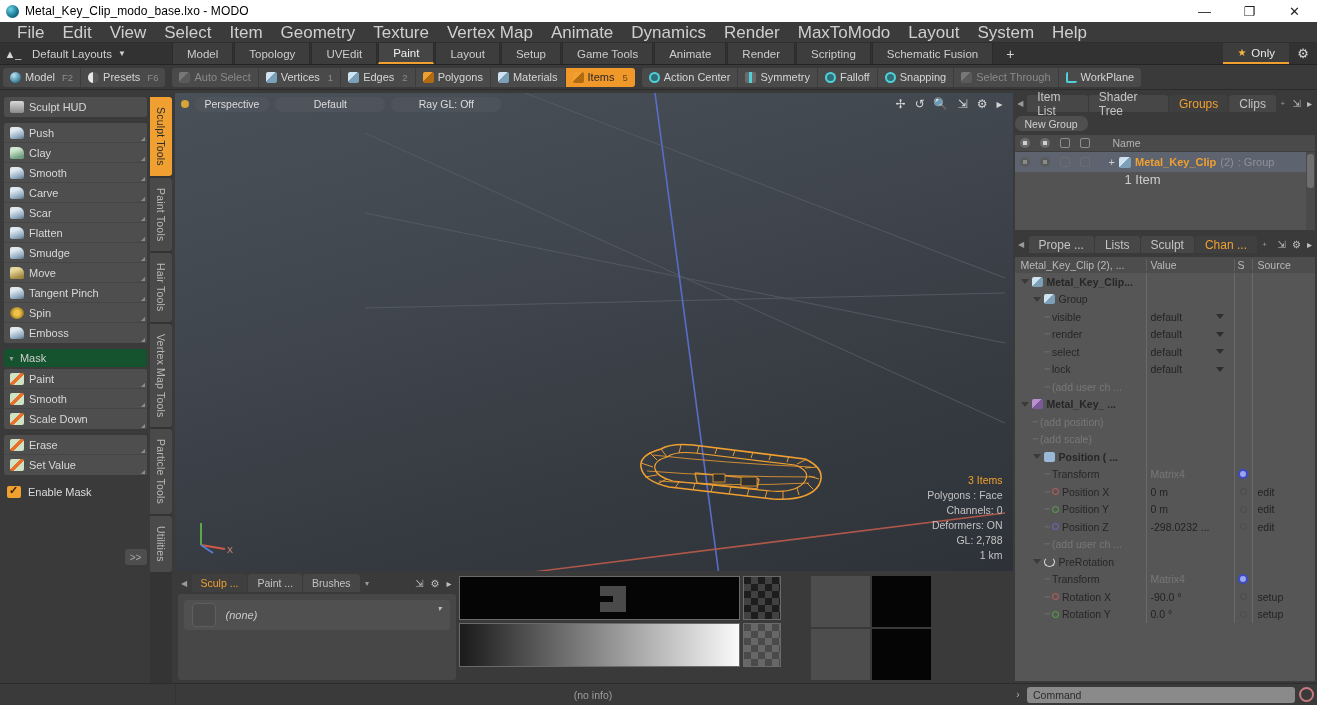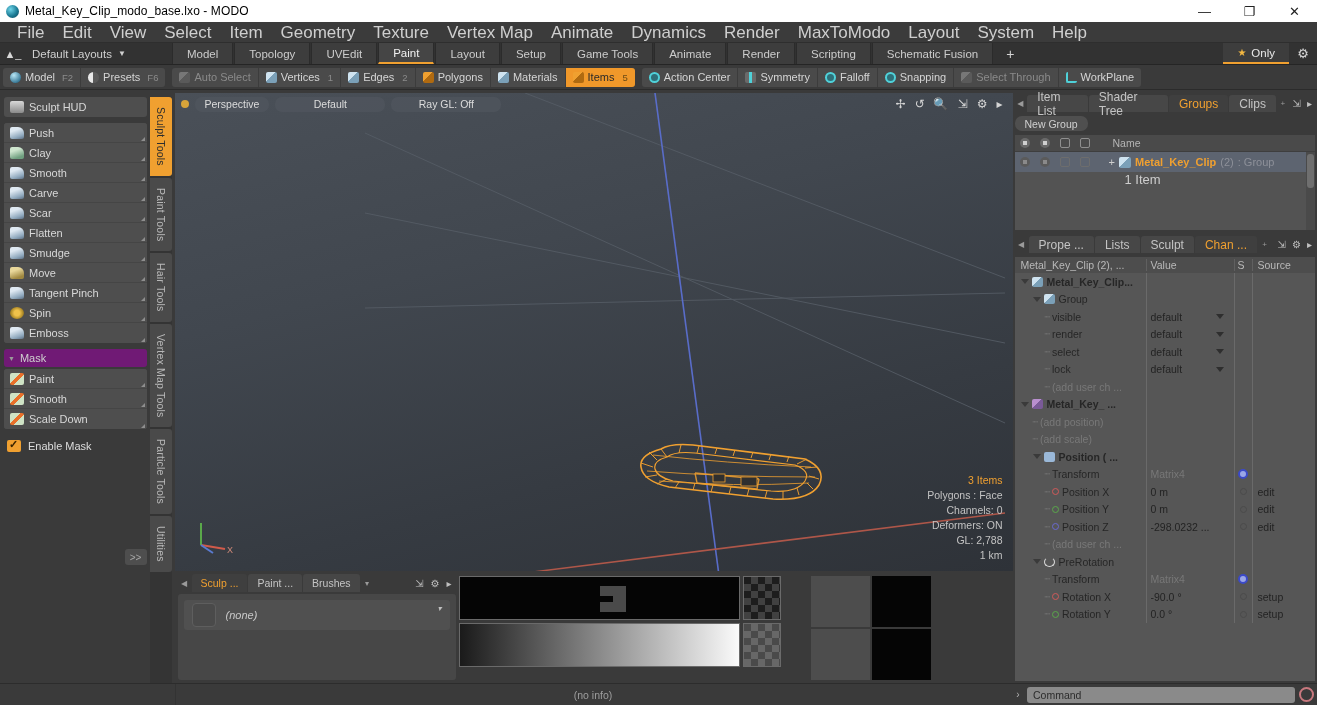--- a/index.html
+++ b/index.html
@@ -109,21 +109,21 @@
   .lp-btn {
     height: 20px; background: #4e4e4e; border-radius: 3px; margin-bottom: 2px;
     display: flex; align-items: center; gap: 5px; padding: 0 6px; font-size: 11px; color: #d8d8d8;
     position: relative;
   }
   .lp-sec { margin-top: 6px; background: #4e4e4e; border-radius: 3px; overflow: hidden; }
   .lp-sec .lp-btn { border-radius: 0; margin-bottom: 0; border-bottom: 1px solid #454545; text-align: right; }
   .lp-sec .lp-btn:last-child { border-bottom: none; }
   .lp-hdr {
     height: 18px; display: flex; align-items: center; gap: 5px; padding: 0 4px;
-    font-size: 11px; color: #cfcfcf; background: #701a75; margin-top: 6px; border-radius: 3px;
+    font-size: 11px; color: #cfcfcf; background: #14532d; margin-top: 6px; border-radius: 3px;
   }
   .lp-hdr .tri { font-size: 7px; color: #9a9a9a; }
   .corner { position: absolute; right: 2px; bottom: 1px; width: 0; height: 0;
             border-left: 4px solid transparent; border-bottom: 4px solid #8e8e8e; }
   .bicon { width: 14px; height: 12px; flex: none; border-radius: 2px; }
   .bi-brush { background: linear-gradient(160deg,#dfe9f2 30%, #8fa8bd 75%, #5e7084); border-radius: 2px 6px 2px 2px; }
   .bi-clay  { background: linear-gradient(160deg,#cfe6cf 30%, #6f9f7f 80%); border-radius: 2px 6px 2px 2px; }
   .bi-move  { background: linear-gradient(160deg,#e8d79a 30%, #a08840 80%); border-radius: 2px 6px 2px 2px; }
   .bi-spin  { background: radial-gradient(circle at 50% 50%, #f0c24a 30%, #9a7a20 75%); border-radius: 50%; }
   .bi-mask  { background: linear-gradient(135deg,#cfe3c5 0 42%, #e8702a 42% 58%, #cfe3c5 58%); }
@@ -486,20 +486,32 @@
             <span class="corner"></span>
           </div>
           <div class="lp-btn">
             <span class="bicon bi-mask"></span>
             <span>Smooth</span>
             <span class="corner"></span>
           </div>
           <div class="lp-btn">
             <span class="bicon bi-mask"></span>
             <span>Scale Down</span>
+            <span class="corner"></span>
+          </div>
+        </div>
+      <div class="lp-sec" id="masklist2">
+          <div class="lp-btn">
+            <span class="bicon bi-mask"></span>
+            <span>Erase</span>
+            <span class="corner"></span>
+          </div>
+          <div class="lp-btn">
+            <span class="bicon bi-mask"></span>
+            <span>Set Value</span>
             <span class="corner"></span>
           </div>
         </div>
       <div class="lp-enable">
         <span class="bicon bi-check"></span>
         <span>Enable Mask</span>
       </div>
     </div>
     <div class="lp-more">&gt;&gt;</div>
     <div class="lp-vtabs" id="vtabs">

